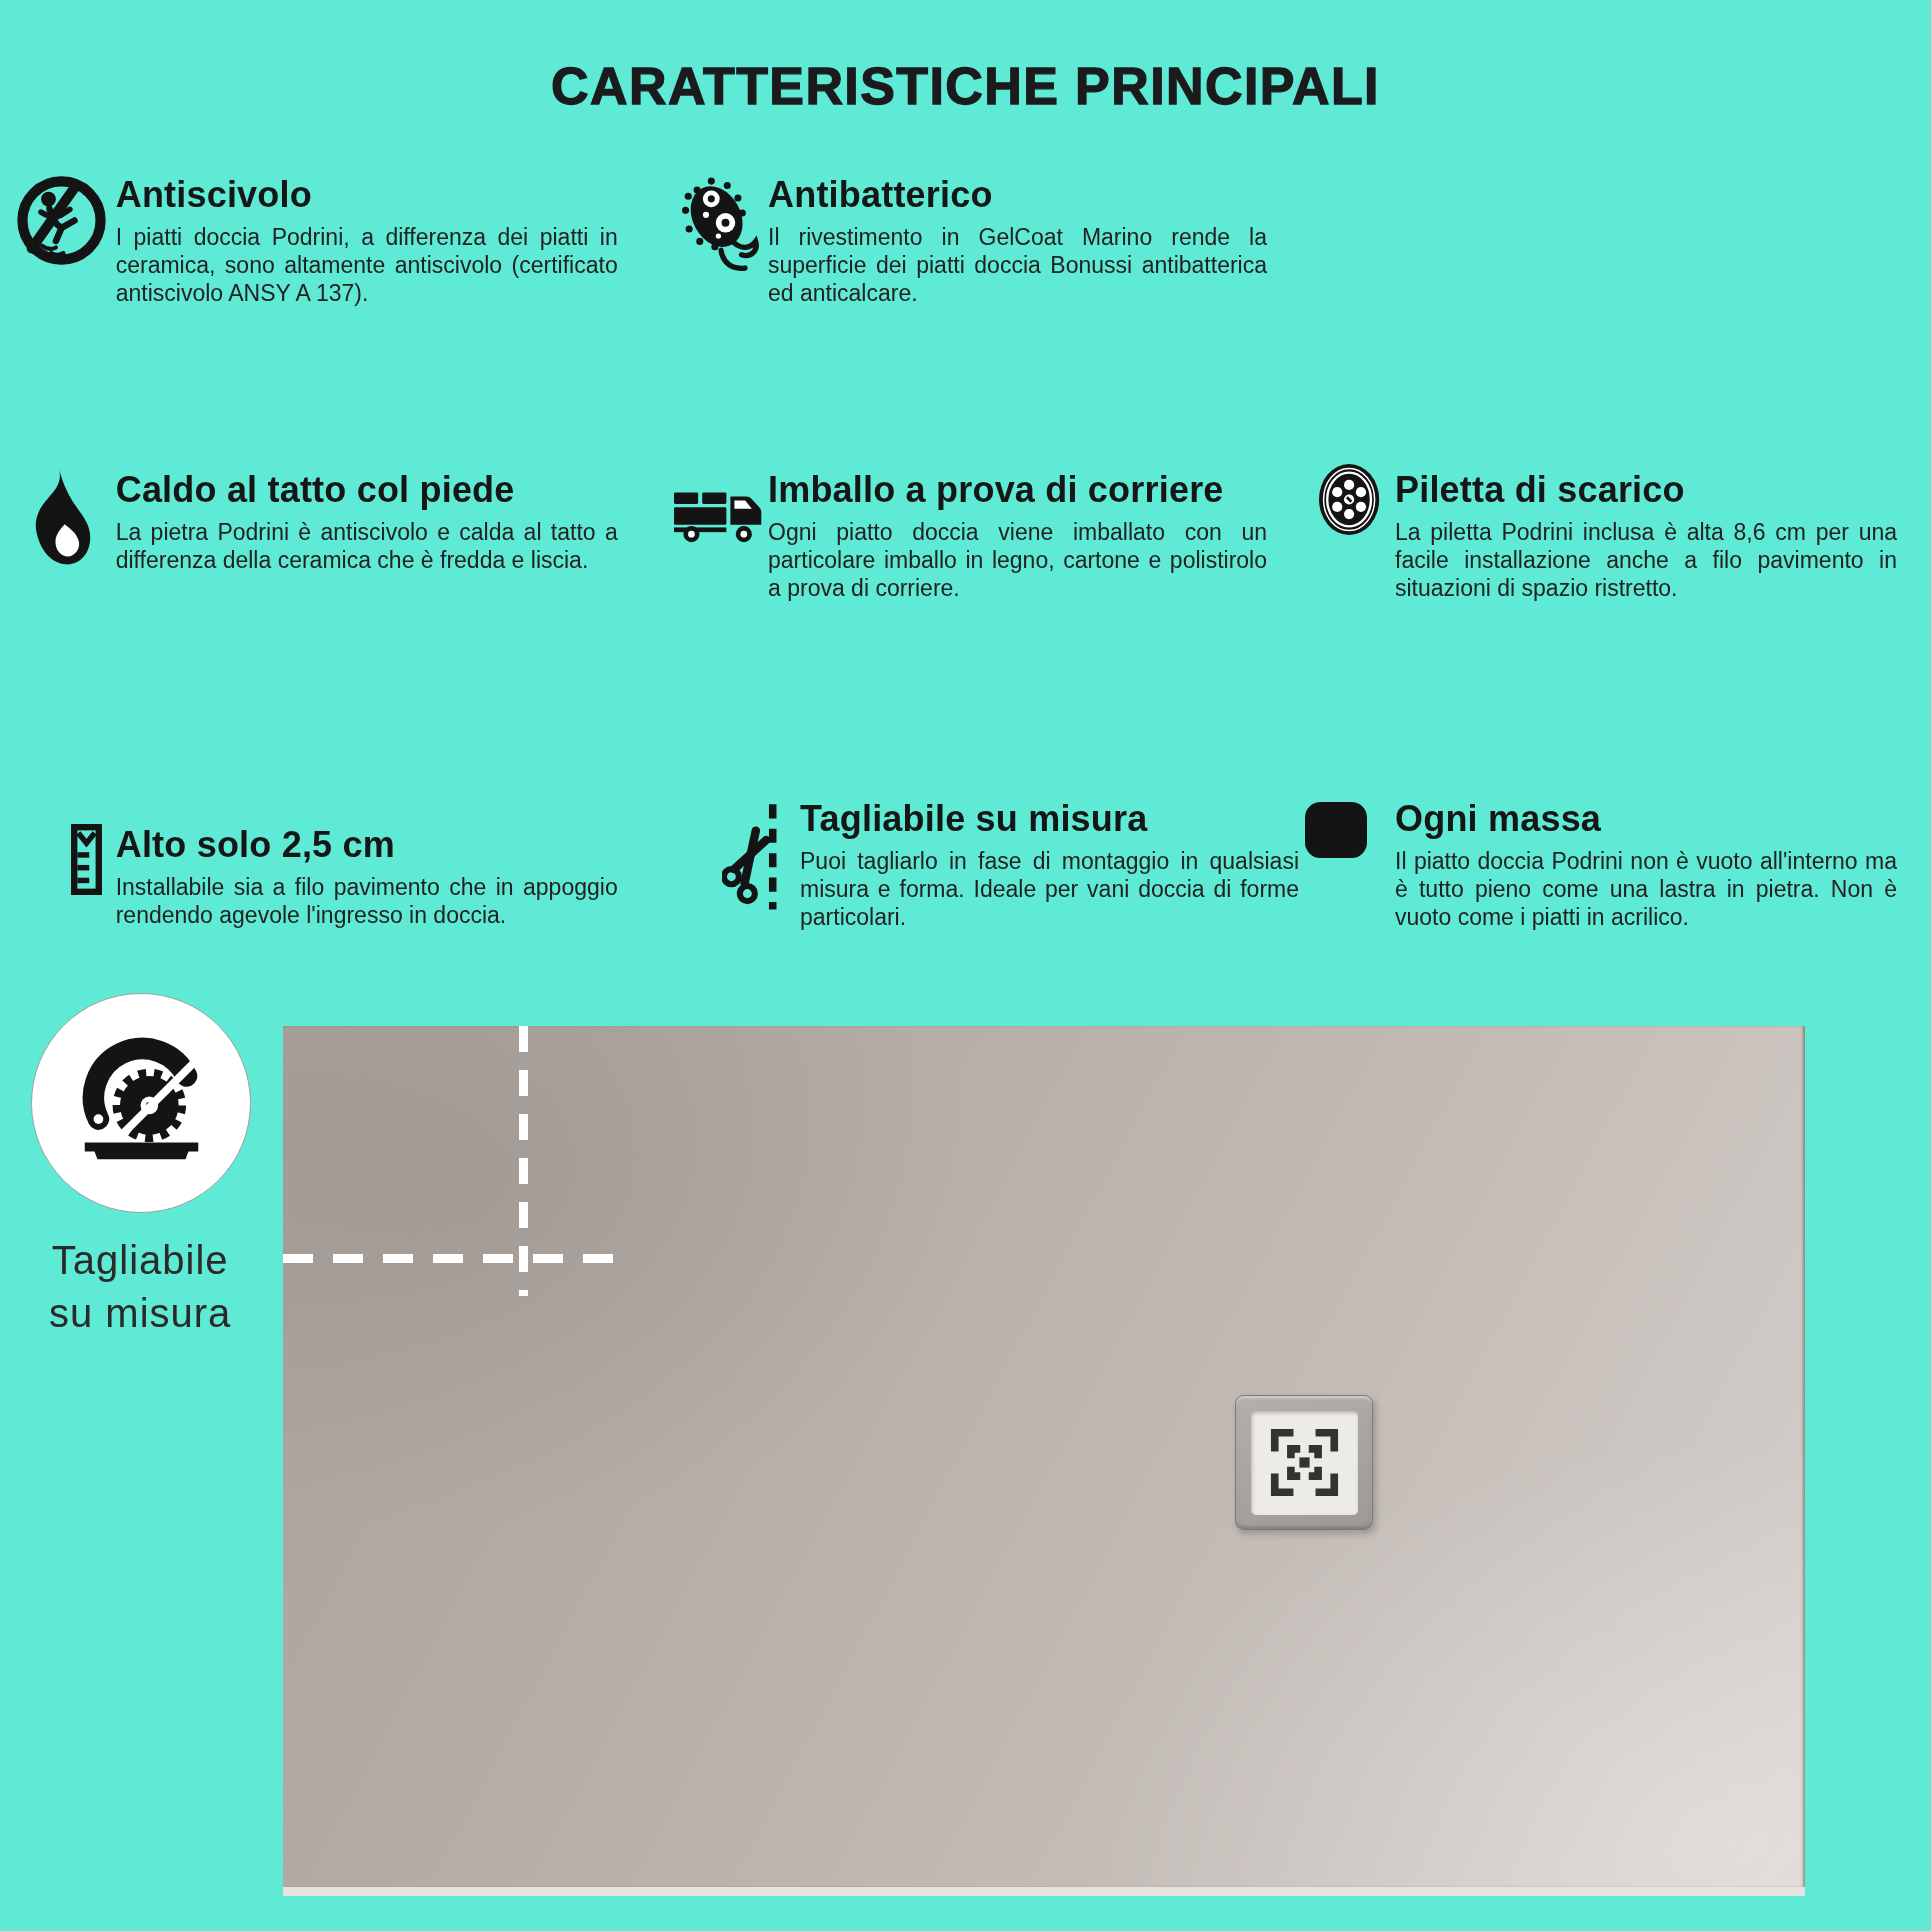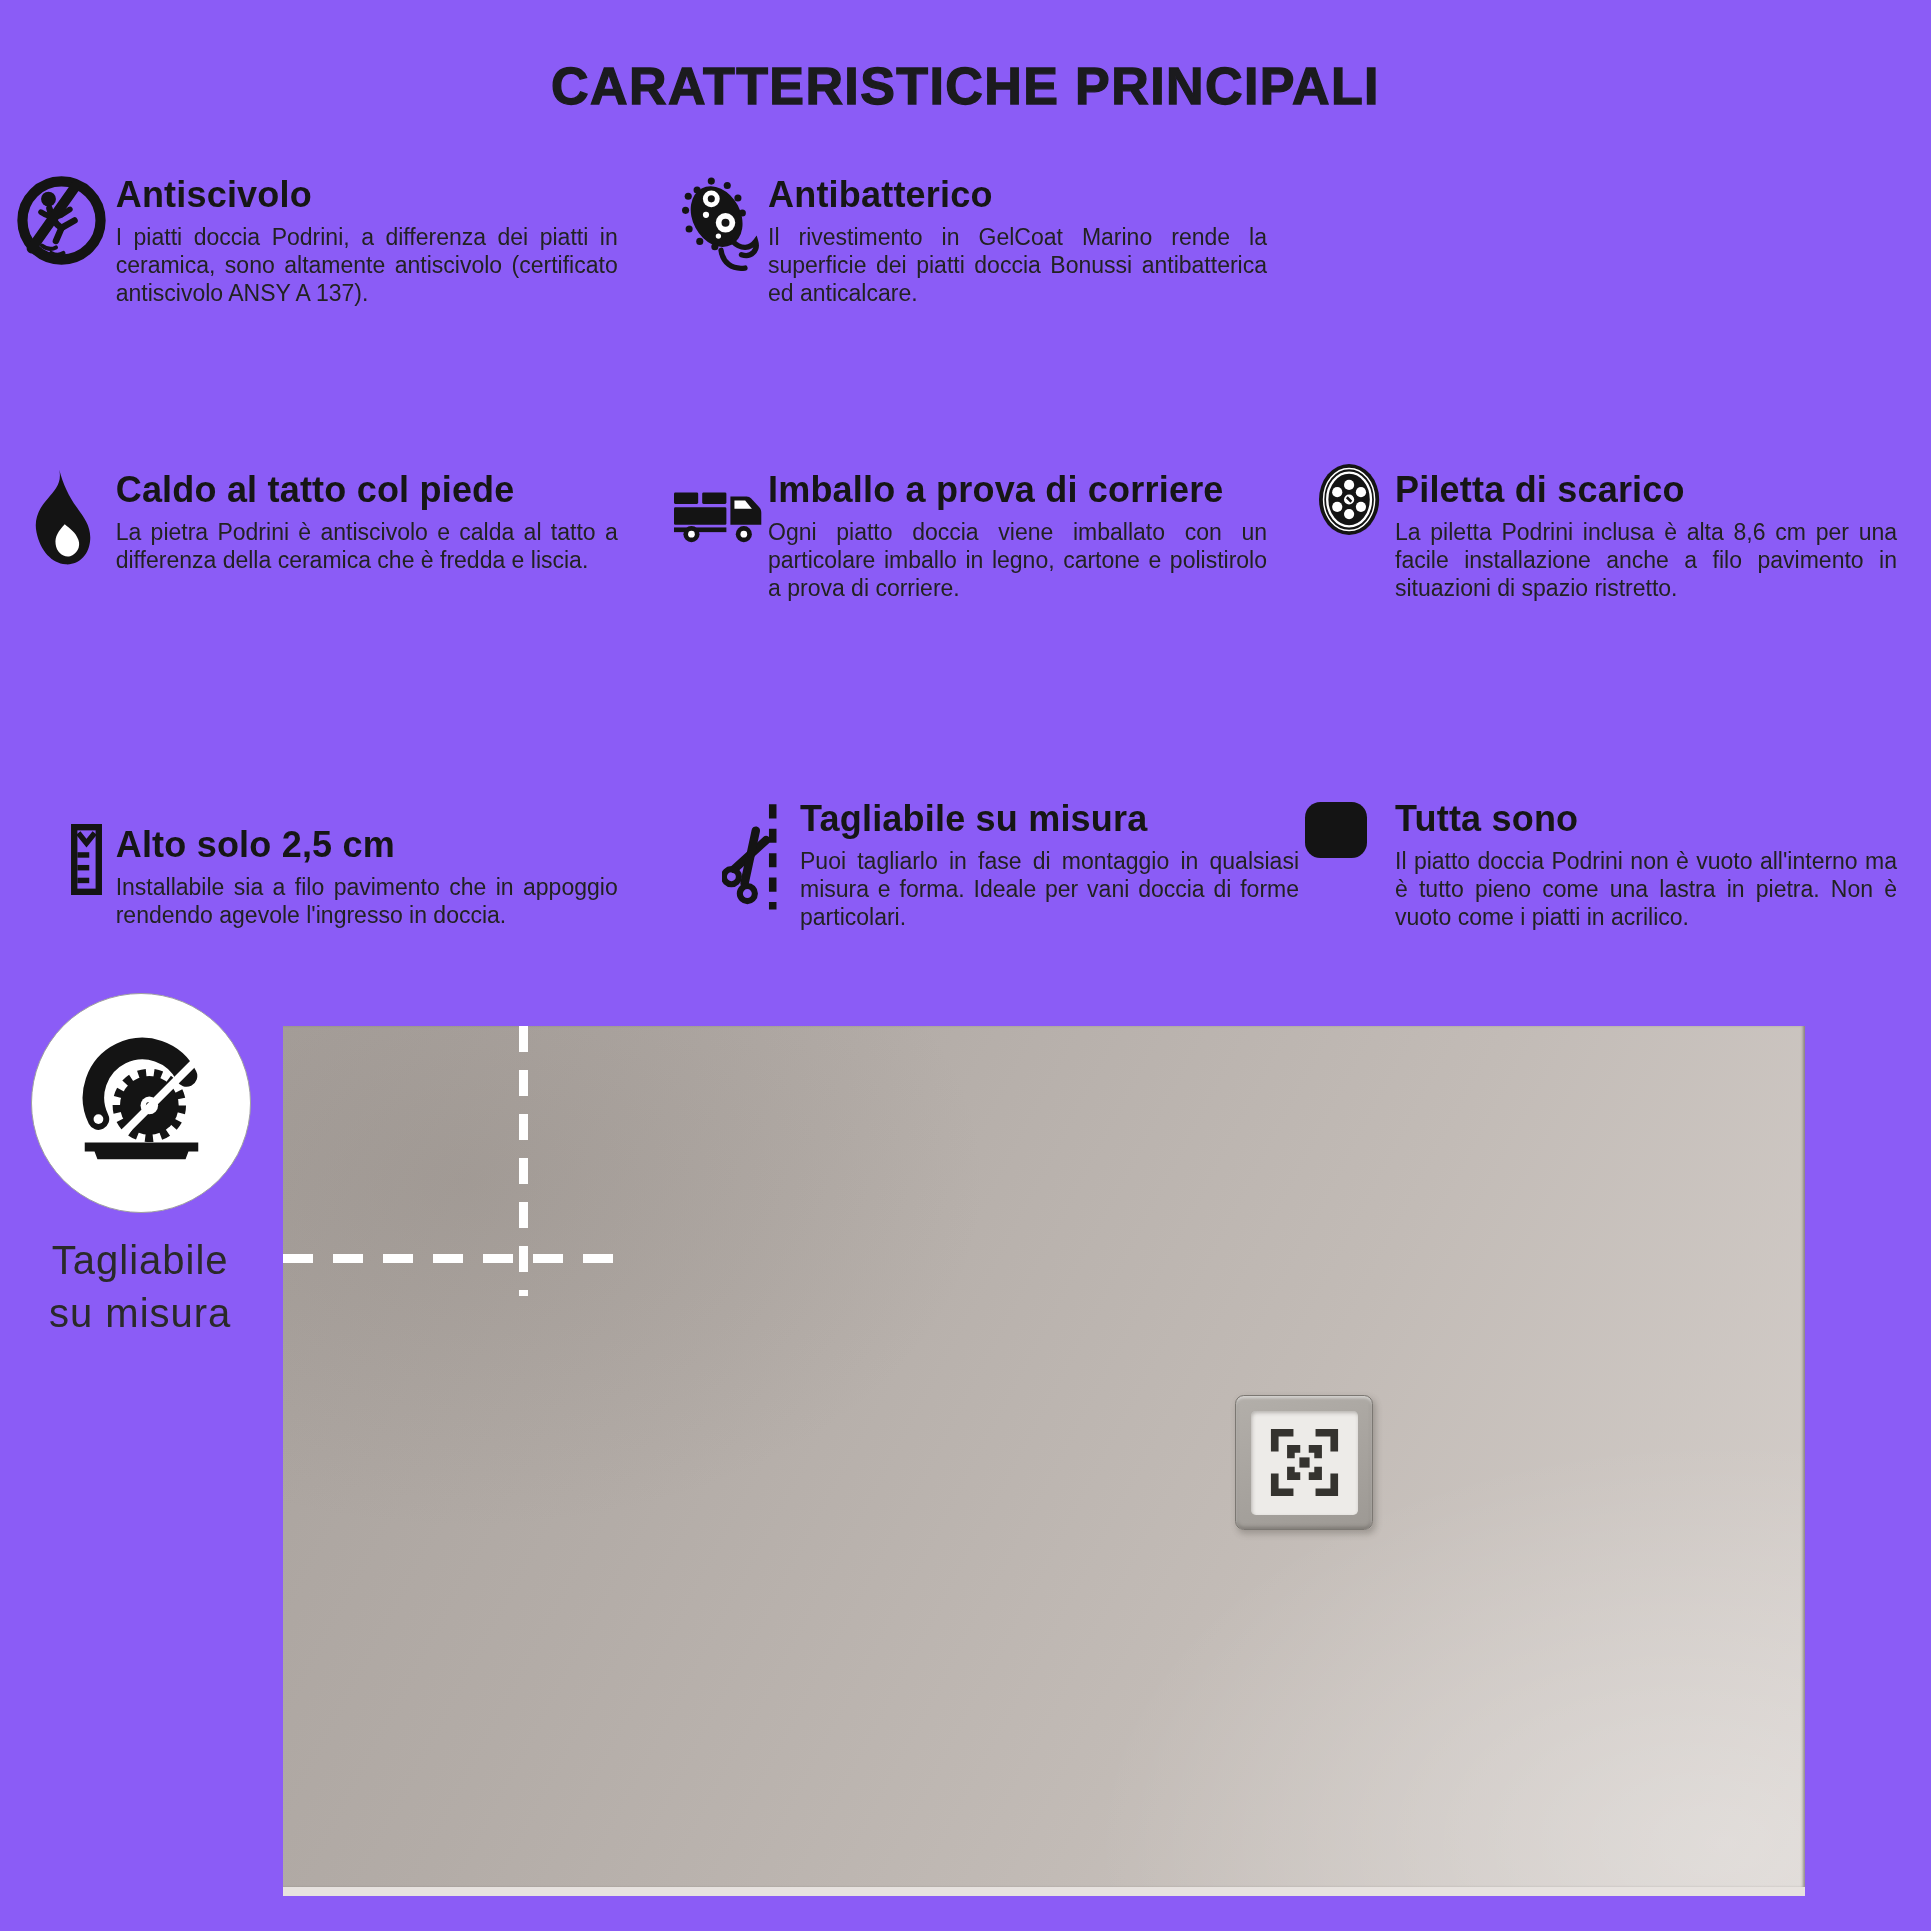--- a/index.html
+++ b/index.html
@@ -1,17 +1,17 @@
 <!DOCTYPE html>
 <html><head>
 <meta charset="utf-8">
 <style>
   html,body{margin:0;padding:0;background:#fff;}
   .page{
-    position:relative;width:1931px;height:1931px;background:#8b5cf6;overflow:hidden;
+    position:relative;width:1931px;height:1931px;background:#5eead4;overflow:hidden;
     font-family:"Liberation Sans","DejaVu Sans",sans-serif;color:#1d1d1d;
   }
   .page-title{
     position:absolute;left:0;top:21px;width:1931px;text-align:center;
     font-size:52px;font-weight:700;letter-spacing:1.4px;color:#1b1b1e;
     -webkit-text-stroke:1.3px #1b1b1e;
   }
   .feature{position:absolute;display:flex;align-items:flex-start;}
   .ficon{flex:0 0 auto;display:flex;justify-content:center;align-items:flex-start;}
   .ficon svg{display:block;}
@@ -239,21 +239,21 @@
       <h3>Tagliabile su misura</h3>
       <p>Puoi tagliarlo in fase di montaggio in qualsiasi misura e forma. Ideale per vani doccia di forme particolari.</p>
     </div>
   </section>
 
   <section class="feature f9 col3">
     <span class="ficon">
       <span class="solid-block"></span>
     </span>
     <div class="ftext">
-      <h3>Tutta sono</h3>
+      <h3>Ogni massa</h3>
       <p>Il piatto doccia Podrini non è vuoto all'interno ma è tutto pieno come una lastra in pietra. Non è vuoto come i piatti in acrilico.</p>
     </div>
   </section>
 
   <div class="badge-circle">
     <span>
       <svg width="137" height="137" viewBox="0 0 140 140">
         <path d="M26,88 A46,46 0 1 1 116,44" fill="none" stroke="#141414" stroke-width="22" stroke-linecap="round"></path>
         <circle cx="78" cy="74" r="30" fill="#141414"></circle>
         <circle cx="78" cy="74" r="33" fill="none" stroke="#141414" stroke-width="9" stroke-dasharray="8 8"></circle>

